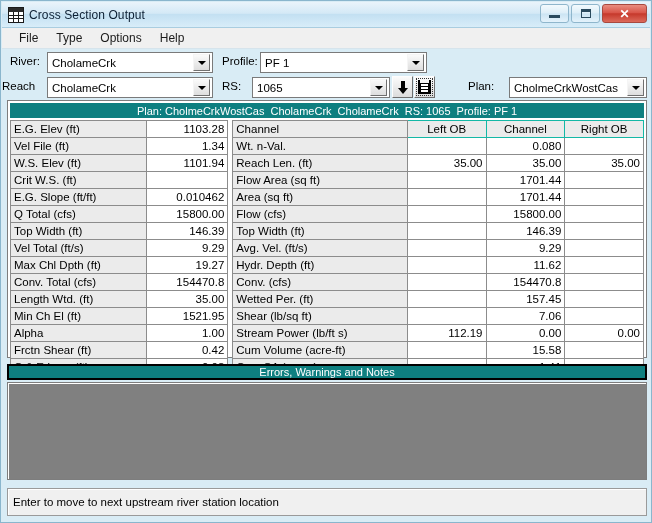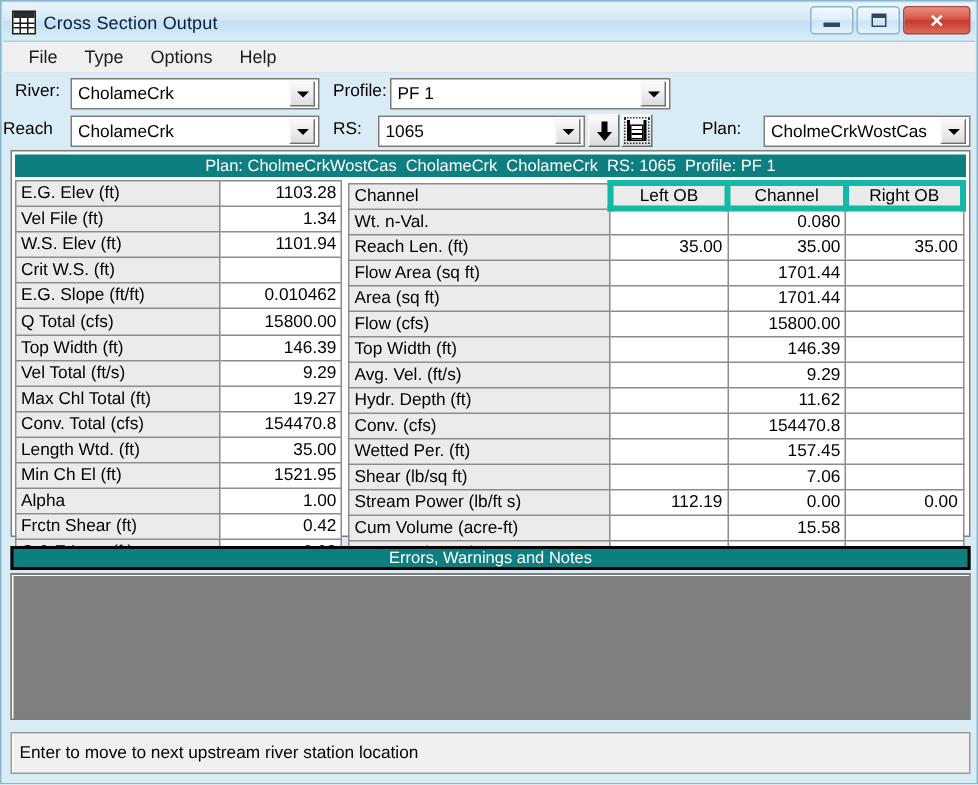--- a/index.html
+++ b/index.html
@@ -157,21 +157,21 @@
   }
   .gap { width: 4px; }
   .gright { width: 413px; }
   .gright td.k, .gright th.k {
     width: 175px; background: #ebebeb;
     border: 1px solid #8c8c8c;
     text-align: left; white-space: nowrap;
   }
   .gright th.h {
     width: 79px; background: #ebebeb;
-    border: 4px solid #14b8a6;
+    border: 1px solid #14b8a6;
     text-align: center;
   }
   .gright td.n {
     width: 79px; background: #ffffff;
     border: 1px solid #8c8c8c;
     text-align: right;
   }
 
   
   .errbar {
@@ -246,21 +246,21 @@
 
     <div class="lbl" style="left:0; top:31px;">Reach</div>
     <div class="combo" style="left:45px; top:28px; width:166px;">
       <div class="val">CholameCrk</div>
       <div class="arrowbox">
           <div class="caret"></div>
         </div>
     </div>
 
     <div class="lbl" style="left:220px; top:6px;">Profile:</div>
-    <div class="combo" style="left:258px; top:3px; width:187px;gap:31px;">
+    <div class="combo" style="left:258px; top:3px; width:167px;gap:31px;">
       <div class="val">PF 1</div>
       <div class="arrowbox">
           <div class="caret"></div>
         </div>
     </div>
 
     <div class="lbl" style="left:220px; top:31px;">RS:</div>
     <div class="combo" style="left:250px; top:28px; width:138px;">
       <div class="val">1065</div>
       <div class="arrowbox">
@@ -329,21 +329,21 @@
             </tr>
             <tr>
               <td class="k">Top Width (ft)</td>
               <td class="v">146.39</td>
             </tr>
             <tr>
               <td class="k">Vel Total (ft/s)</td>
               <td class="v">9.29</td>
             </tr>
             <tr>
-              <td class="k">Max Chl Total (ft)</td>
+              <td class="k">Max Chl Dpth (ft)</td>
               <td class="v">19.27</td>
             </tr>
             <tr>
               <td class="k">Conv. Total (cfs)</td>
               <td class="v">154470.8</td>
             </tr>
             <tr>
               <td class="k">Length Wtd. (ft)</td>
               <td class="v">35.00</td>
             </tr>

